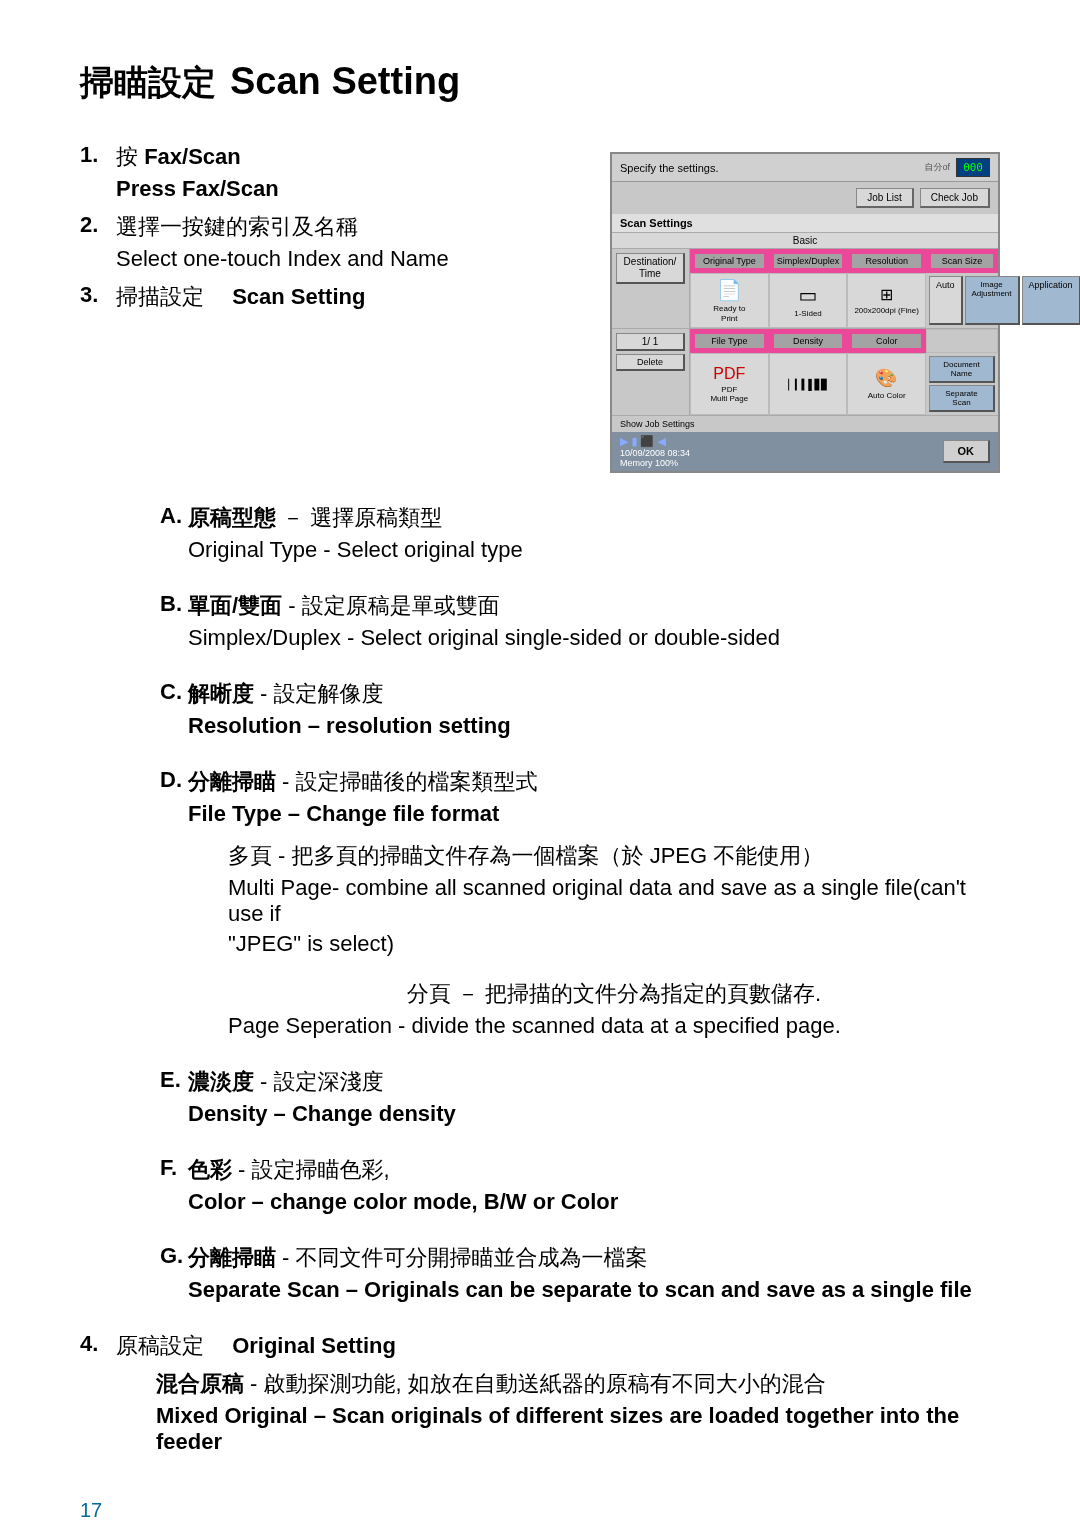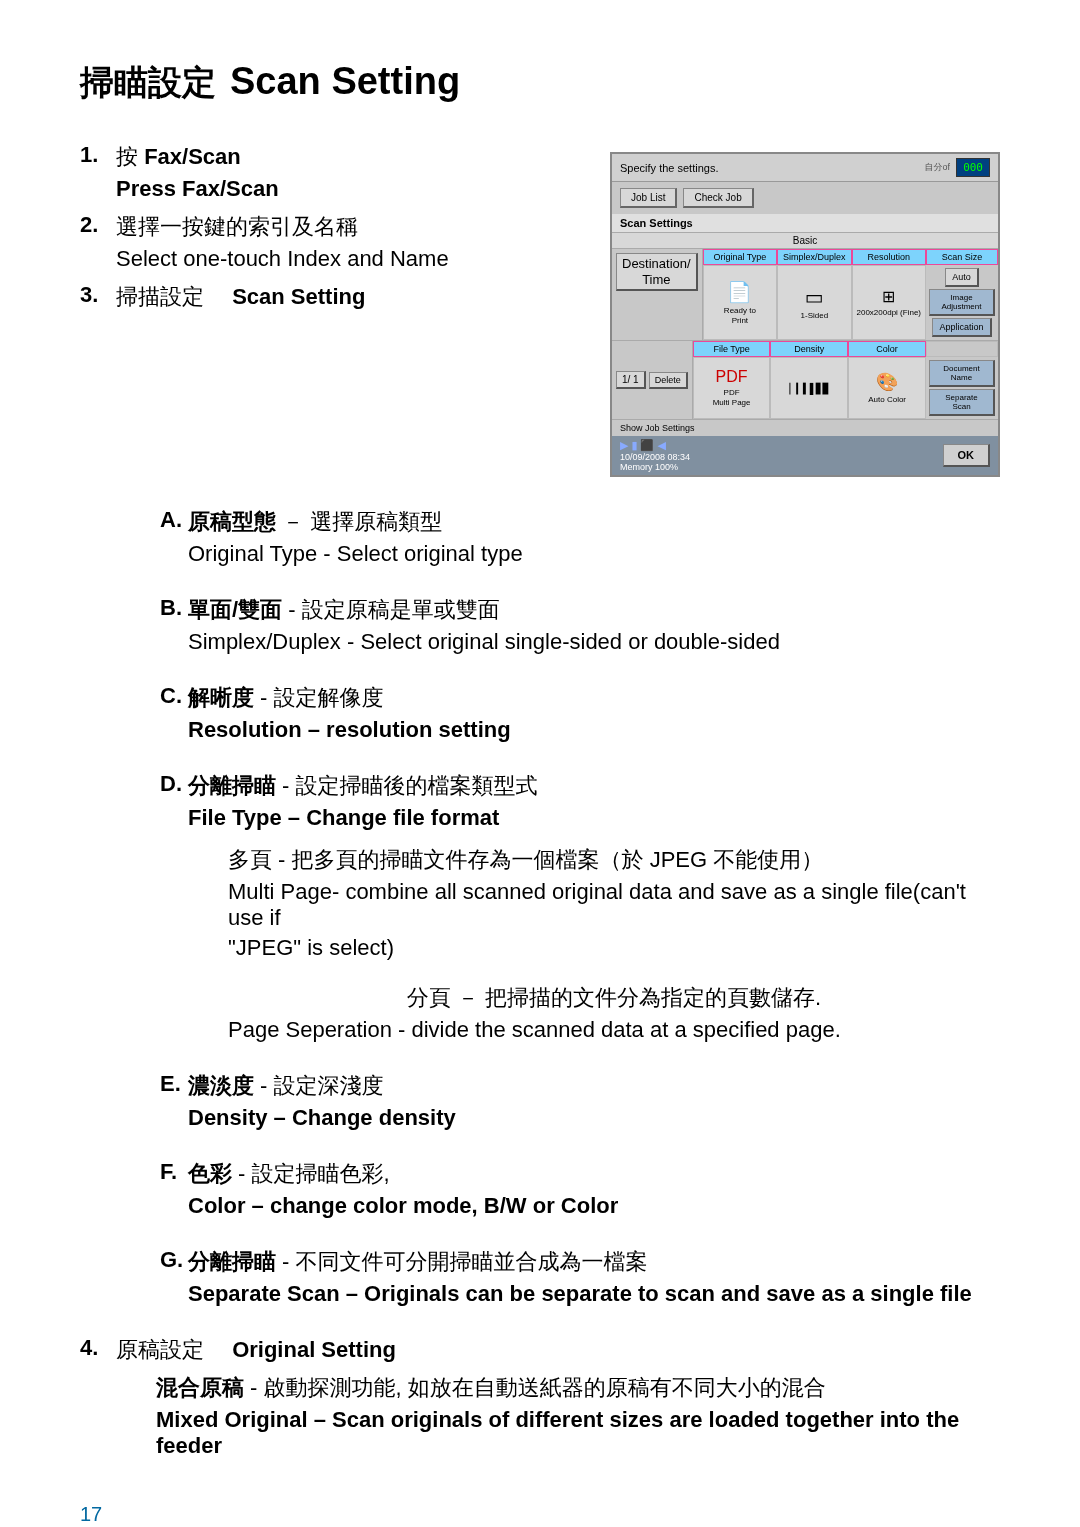--- a/index.html
+++ b/index.html
@@ -66,20 +66,21 @@
       font-size: 11px;
       padding: 2px 6px;
       border: 1px solid #333;
     }
 
     .scanner-buttons-row {
       display: flex;
       gap: 6px;
       padding: 6px 8px;
       background: #c8c8c8;
+      justify-content: flex-end;
     }
 
     .scanner-btn {
       background: #d8d8d8;
       border: 1px solid #888;
       border-bottom: 2px solid #666;
       border-right: 2px solid #666;
       padding: 3px 10px;
       font-size: 10px;
       cursor: pointer;
@@ -96,22 +97,22 @@
 
     .scanner-basic-label {
       text-align: center;
       font-size: 10px;
       padding: 2px 0;
       border-bottom: 1px solid #aaa;
       background: #d8d8d8;
     }
 
     .scanner-col-header {
-      background: #7dd3fc;
-      border: 1px solid #ec4899;
+      background: #a3a3a3;
+      border: 5px solid #ec4899;
       text-align: center;
       padding: 2px 3px;
       font-size: 9px;
       color: #000;
     }
 
     .scanner-cell {
       border: 1px solid #bbb;
       display: flex;
       flex-direction: column;
@@ -262,21 +263,21 @@
       <button class="scanner-btn">Check Job</button>
     </div>
 
     <div class="scanner-section-title">Scan Settings</div>
 
     <div class="scanner-basic-label">Basic</div>
 
     <div style="display:flex; background:#c8c8c8;">
 
       <div style="display:flex;flex-direction:column;gap:2px;padding:4px;border-right:1px solid #aaa;min-width:78px;">
-        <div class="scanner-sm-btn" style="font-size:13px;line-height:1.2;">Destination/<br>Time</div>
+        <div class="scanner-sm-btn" style="font-size:10px;line-height:1.2;">Destination/<br>Time</div>
       </div>
 
       <div style="flex:1;display:flex;flex-direction:column;">
         <div style="display:grid;grid-template-columns:1fr 1fr 1fr 72px;">
           <div class="scanner-col-header">Original Type</div>
           <div class="scanner-col-header">Simplex/Duplex</div>
           <div class="scanner-col-header">Resolution</div>
           <div class="scanner-col-header">Scan Size</div>
         </div>
 
@@ -287,32 +288,32 @@
           </div>
           <div class="scanner-cell">
             <div style="font-size:20px;">▭</div>
             <div class="scanner-cell-label">1-Sided</div>
           </div>
           <div class="scanner-cell">
             <div style="font-size:16px;">⊞</div>
             <div class="scanner-cell-label">200x200dpi
 (Fine)</div>
           </div>
-          <div style="display:flex;flex-direction:column;gap:2px;padding:3px;align-items:center;">
+          <div style="display:flex;flex-direction:row;gap:2px;padding:3px;">
             <div class="scanner-right-btn">Auto</div>
             <div class="scanner-right-btn highlighted" style="font-size:8px;">Image Adjustment</div>
             <div class="scanner-right-btn highlighted">Application</div>
           </div>
         </div>
       </div>
     </div>
 
     <div style="display:flex;background:#c8c8c8;border-top:1px solid #aaa;">
 
-      <div style="display:flex;flex-direction:row;align-items:center;gap:3px;padding:4px;border-right:1px solid #aaa;min-width:78px;">
+      <div style="display:flex;flex-direction:column;align-items:center;gap:3px;padding:4px;border-right:1px solid #aaa;min-width:78px;">
         <div class="scanner-sm-btn" style="width:100%;text-align:center;font-size:10px;">1/ 1</div>
         <div class="scanner-sm-btn" style="width:100%;text-align:center;">Delete</div>
       </div>
 
       <div style="flex:1;">
         <div style="display:grid;grid-template-columns:1fr 1fr 1fr 72px;">
           <div class="scanner-col-header">File Type</div>
           <div class="scanner-col-header">Density</div>
           <div class="scanner-col-header">Color</div>
           <div style="border:1px solid #bbb;"></div>

